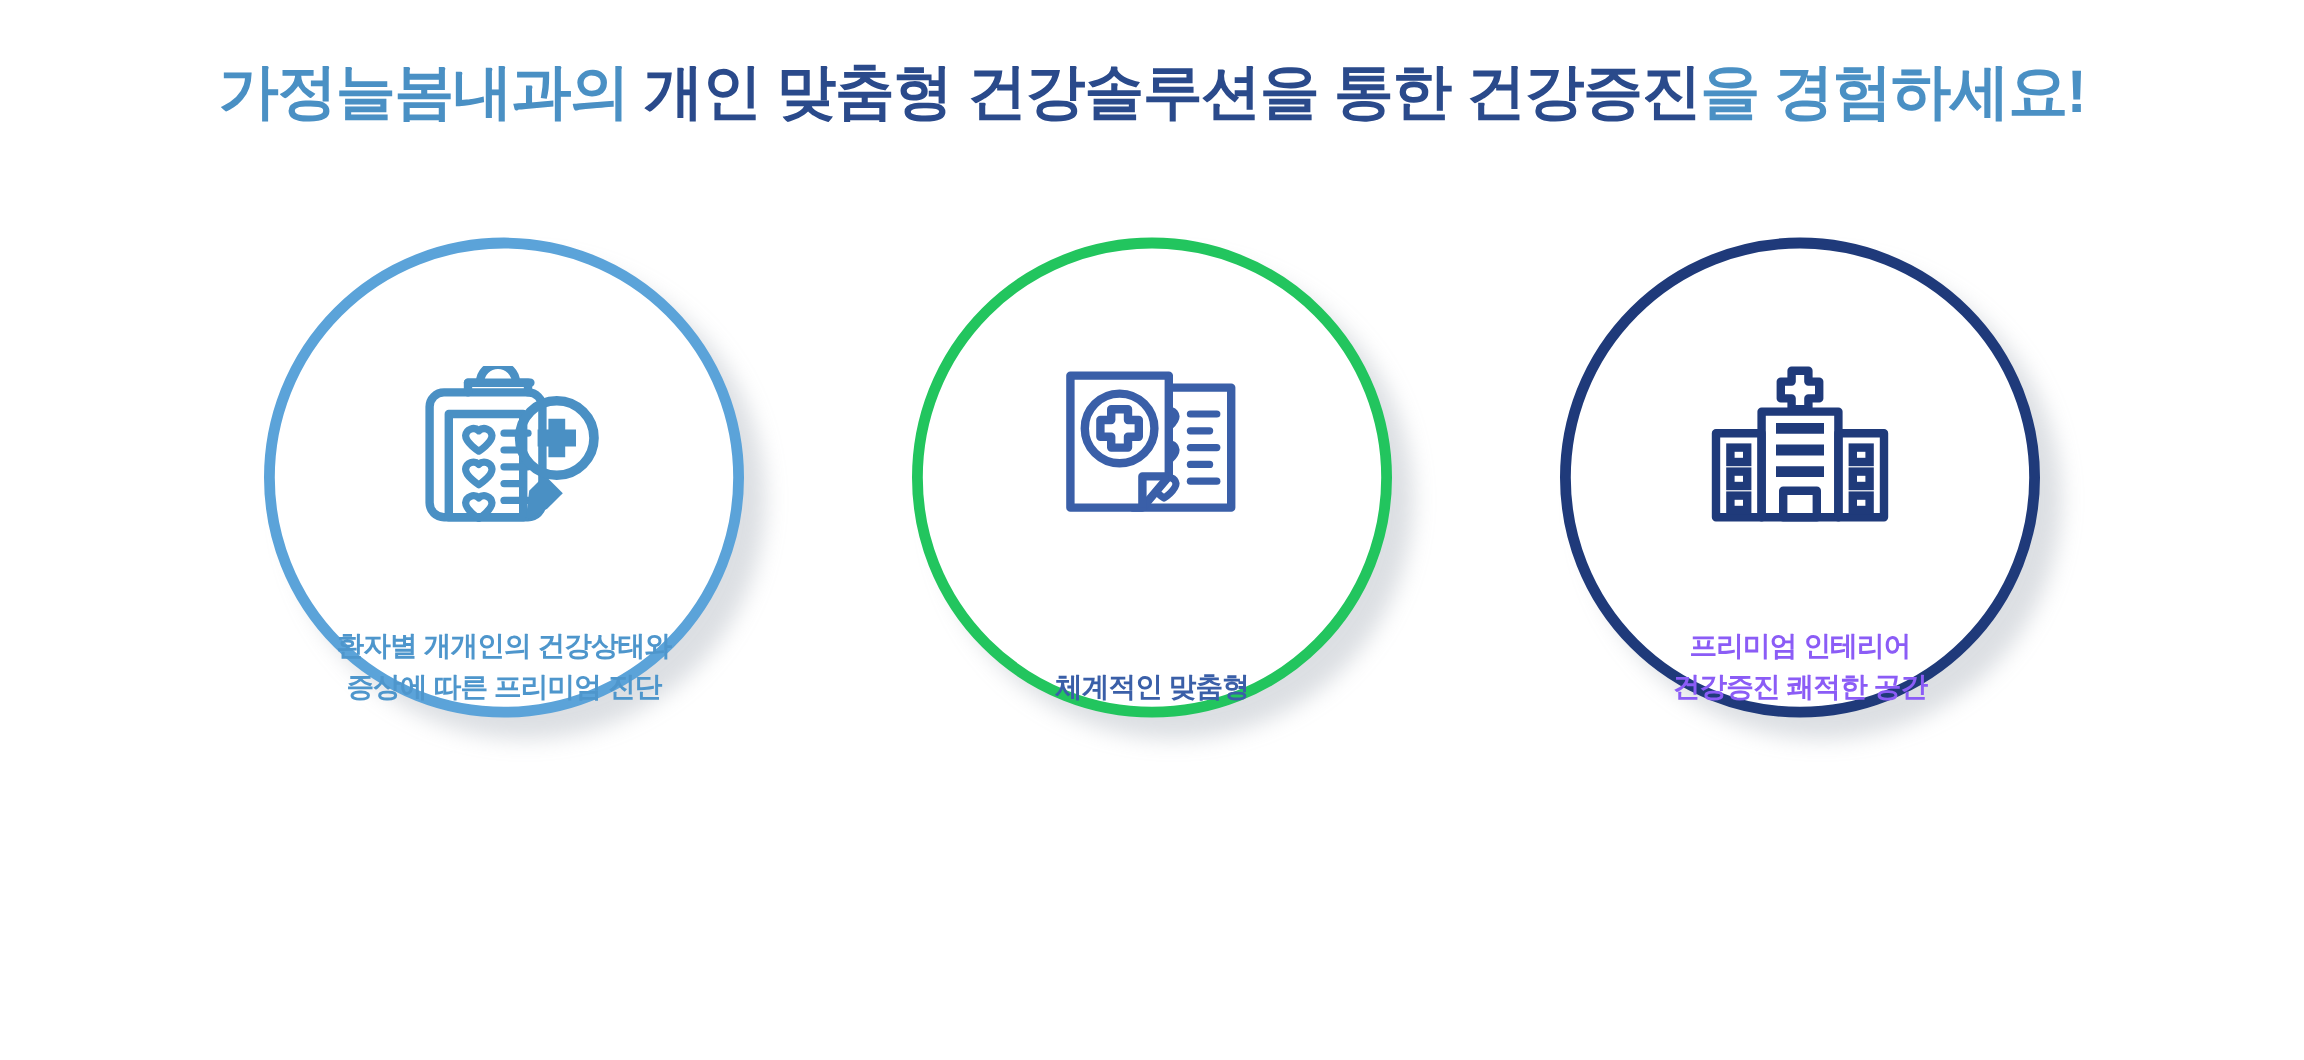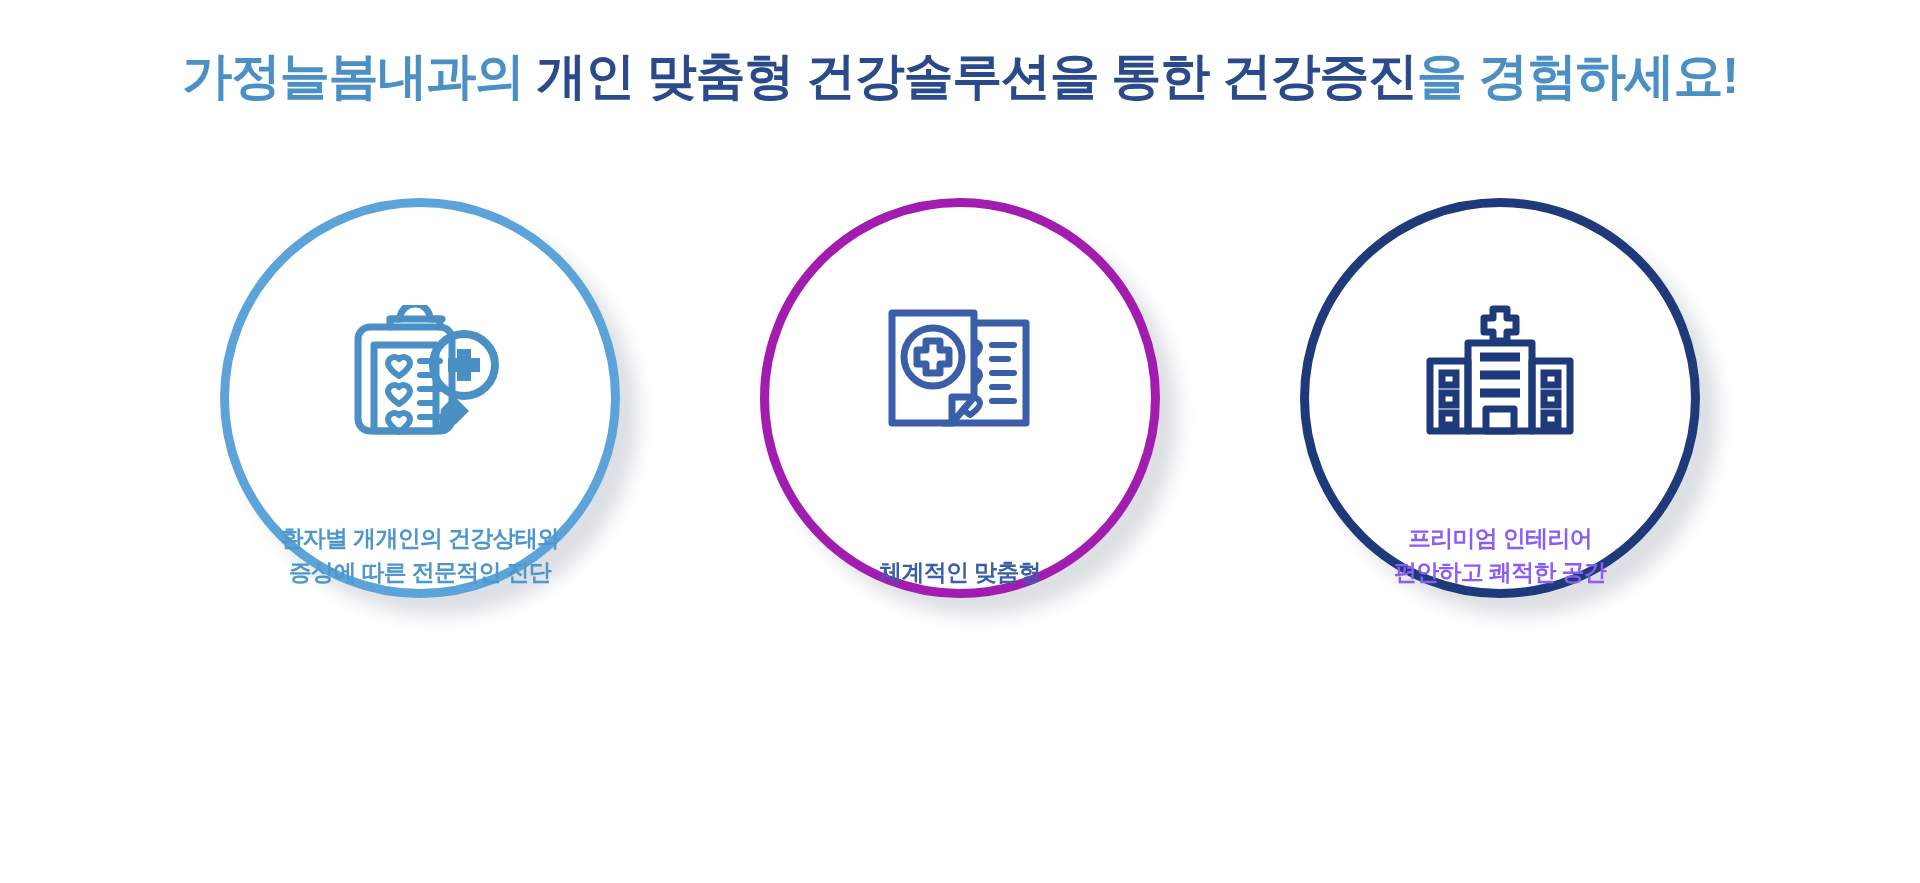--- a/index.html
+++ b/index.html
@@ -54,21 +54,21 @@
     left:0; top:0;
     width:400px; height:400px;
     border-radius:50%;
     background:#ffffff;
     display:flex;
     flex-direction:column;
     align-items:center;
     justify-content:space-between;
   }
   .ring.c1 { border:9px solid #5ba3d9; }
-  .ring.c2 { border:9px solid #a21caf; }
+  .ring.c2 { border:9px solid #22c55e; }
   .ring.c3 { border:9px solid #1f3a7a; }
 
   .icon-slot {
     margin-top:98px;
     height:132px;
     display:flex;
     align-items:center;
     justify-content:center;
   }
   .label {
@@ -124,21 +124,21 @@
             </g>
 
             <path d="M105 104 L118 91 L133 106 L120 119 L102 129 Z" fill="#4a90c4"></path>
 
             <circle cx="128" cy="60" r="31" fill="none" stroke="#4a90c4" stroke-width="8"></circle>
             <path d="M121 44 h14 v9 h9 v14 h-9 v9 h-14 v-9 h-9 v-14 h9 z" fill="#4a90c4"></path>
           </svg>
         </div>
         <div class="label c1">
           <span>환자별 개개인의 건강상태와</span>
-          <span>증상에 따른 전문적인 진단</span>
+          <span>증상에 따른 프리미엄 진단</span>
         </div>
       </div>
     </div>
 
     <div class="card">
       <div class="shadow"></div>
       <div class="ring c2">
         <div class="icon-slot">
           <svg width="156" height="132" viewBox="0 0 156 132">
 
@@ -199,19 +199,19 @@
             <rect x="116" y="56" width="38" height="70" fill="none" stroke="#1f3a7a" stroke-width="7" stroke-linejoin="round"></rect>
             <g fill="none" stroke="#1f3a7a" stroke-width="7">
               <rect x="128" y="68" width="14" height="12"></rect>
               <rect x="128" y="88" width="14" height="12"></rect>
               <rect x="128" y="108" width="14" height="12"></rect>
             </g>
           </svg>
         </div>
         <div class="label c3">
           <span>프리미엄 인테리어</span>
-          <span>편안하고 쾌적한 공간</span>
+          <span>건강증진 쾌적한 공간</span>
         </div>
       </div>
     </div>
 
   </div>
 </div>
 
 </body></html>

